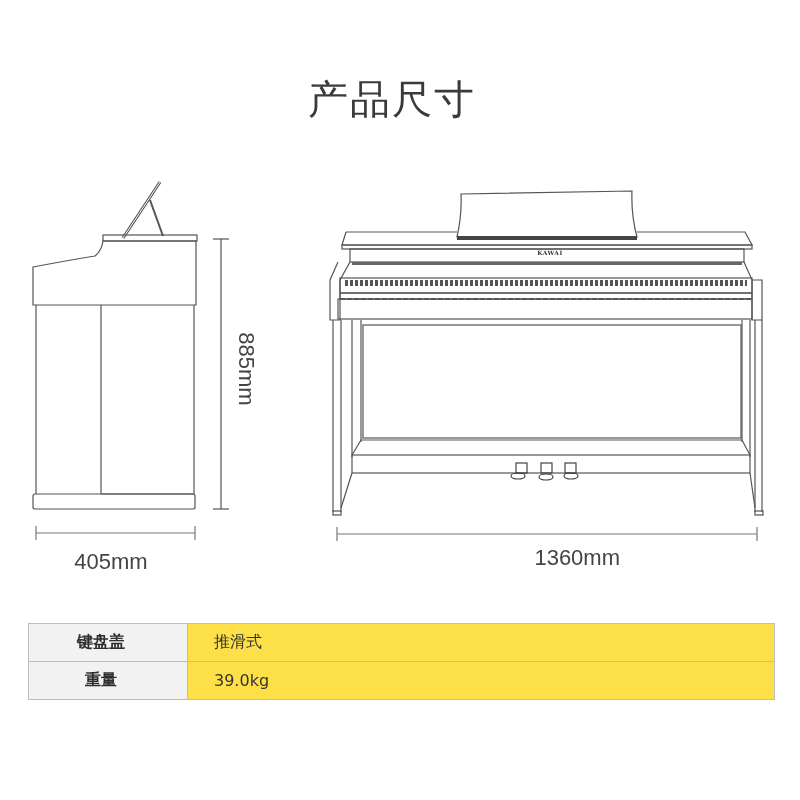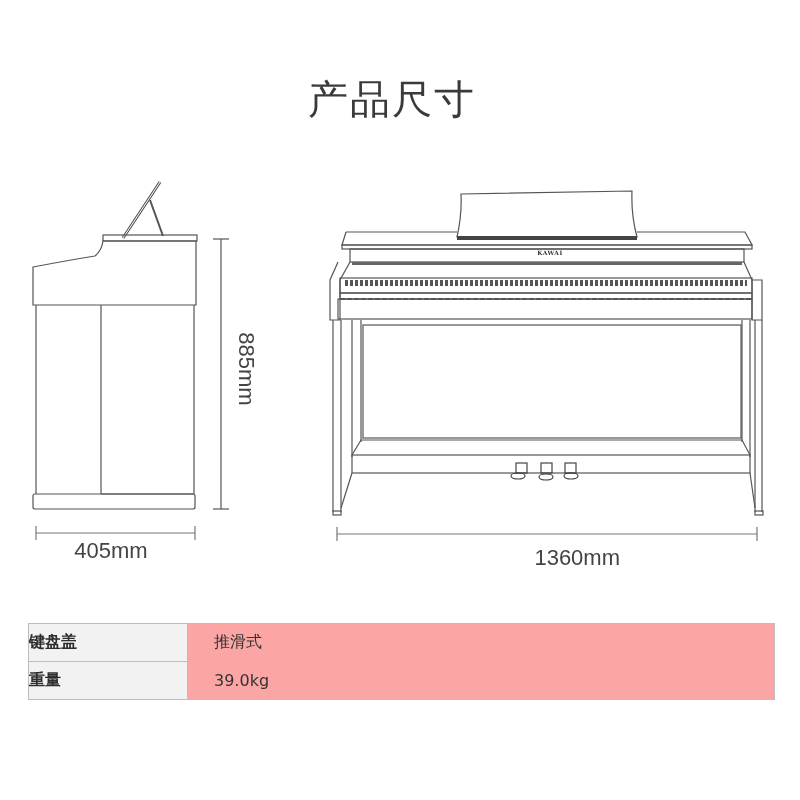--- a/index.html
+++ b/index.html
@@ -9,38 +9,38 @@
     }
     .title {
       position: absolute; left: 0; top: 72px; width: 784px; text-align: center;
       font-size: 40px; color: #3a3a3a; letter-spacing: 2px; font-weight: normal;
     }
     svg.drawing { position: absolute; left: 0; top: 0; }
     .dim-label {
       position: absolute; font-size: 22px; color: #444;
       font-family: "Liberation Sans", "DejaVu Sans", sans-serif;
     }
-    .dim-w-side { left: 66px; top: 538px; width: 90px; text-align: center; }
+    .dim-w-side { left: 66px; top: 549px; width: 90px; text-align: center; }
     .dim-w-front { left: 480px; top: 545px; width: 140px; text-align: right; }
     .dim-h {
       left: 196px; top: 356px; width: 100px; text-align: center;
       transform: rotate(90deg); transform-origin: center center;
     }
     table.spec {
       position: absolute; left: 28px; top: 623px; width: 747px;
       border-collapse: collapse; font-size: 16px; color: #333;
     }
     table.spec td {
       border: 1px solid #bdbdbd; height: 37px; padding: 0;
     }
     table.spec td.key {
-      width: 144px; background: #f2f2f2; text-align: left; padding-right: 14px;
+      width: 144px; background: #f2f2f2; text-align: center; padding-right: 14px;
       font-weight: bold; color: #2e2e2e; margin-left: 25px;
     }
-    table.spec td.val { padding-left: 26px; background: #fca5a5; }
+    table.spec td.val { padding-left: 26px; background: #fde047; }
   </style>
 </head>
 <body>
 
 <div class="title">产品尺寸</div>
 
 <svg class="drawing" width="800" height="600" viewBox="0 0 800 600" fill="none" stroke="#555" stroke-width="1.2">
 
   <g>
 

